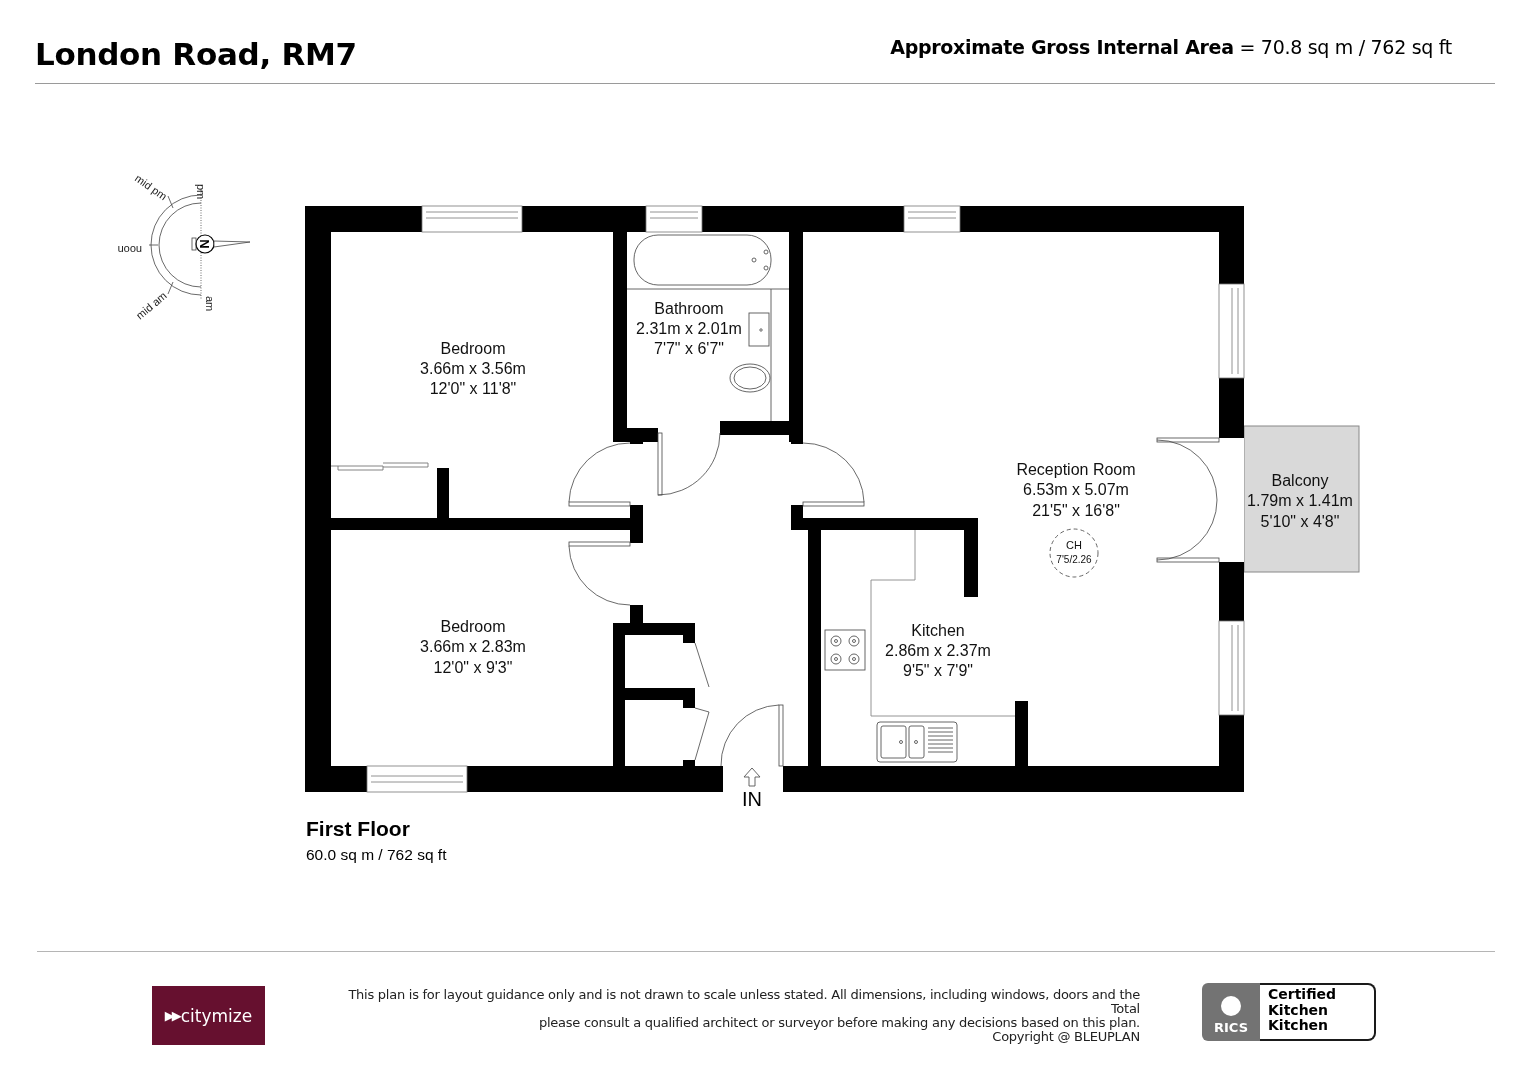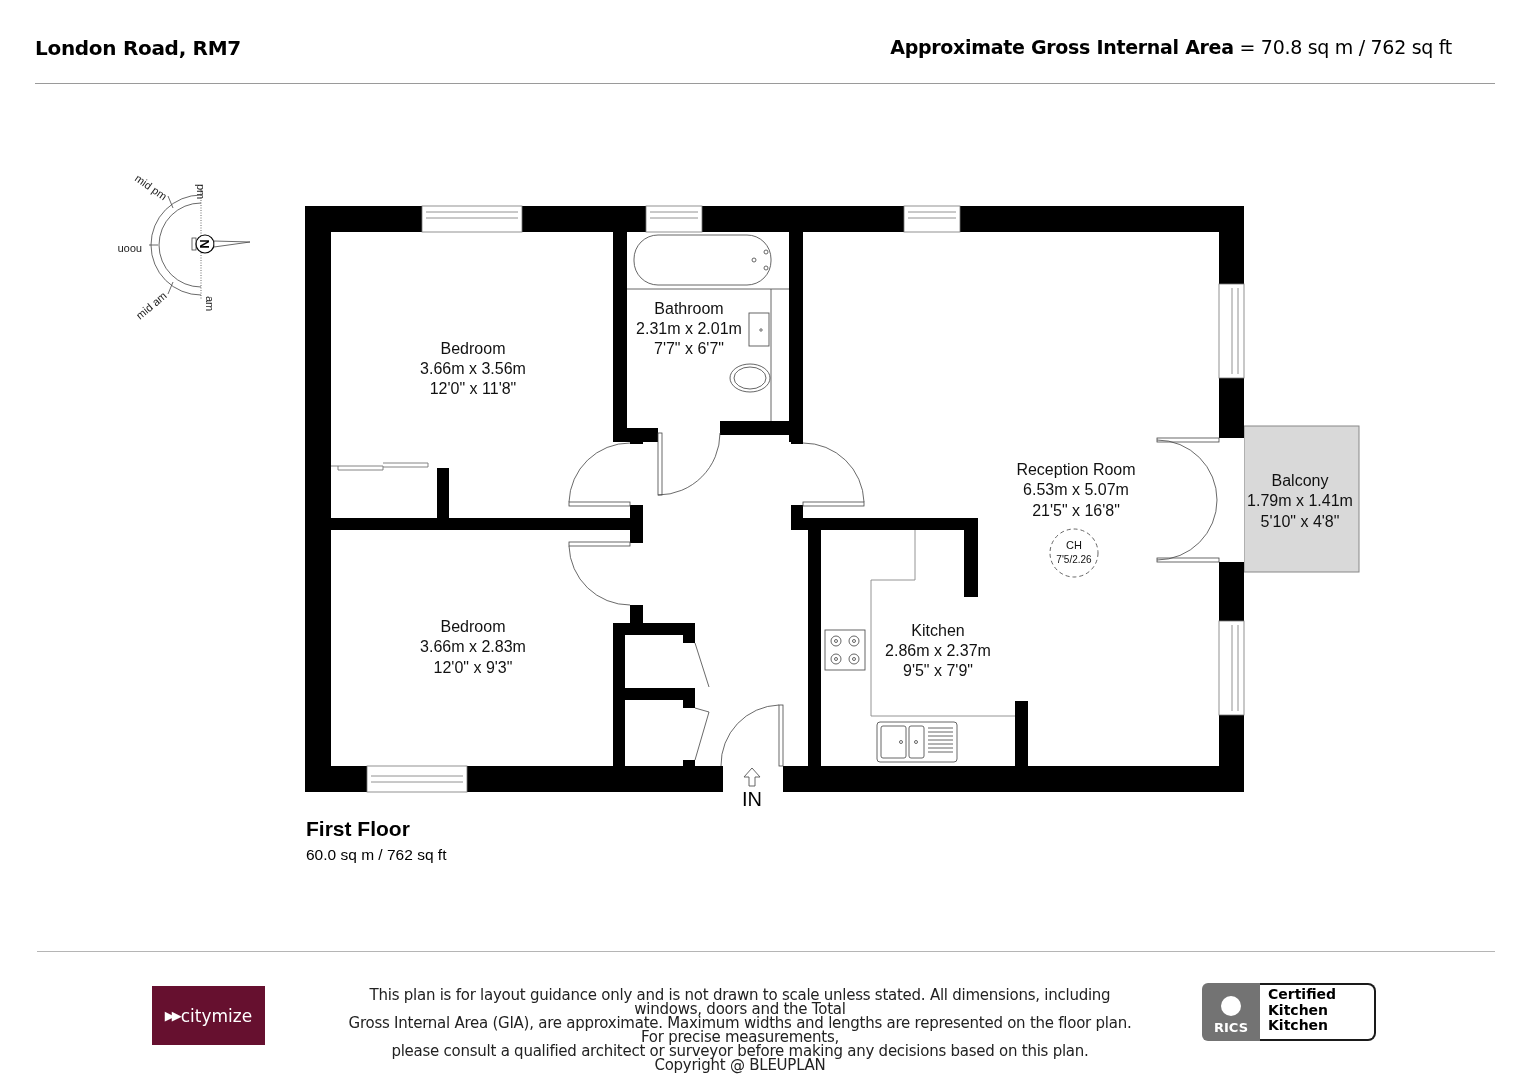--- a/index.html
+++ b/index.html
@@ -1,29 +1,29 @@
 <!DOCTYPE html>
 <html><head>
 <meta charset="utf-8">
 <style>
   html, body { margin: 0; padding: 0; background: #ffffff; }
   body { width: 1528px; height: 1080px; position: relative; overflow: hidden; font-family: "Liberation Sans", sans-serif; color: #000; }
-  .header-title { position: absolute; left: 35px; top: 36px; font-family: "DejaVu Sans", sans-serif; font-weight: bold; font-size: 20px; letter-spacing: -0.3px; }
+  .header-title { position: absolute; left: 35px; top: 36px; font-family: "DejaVu Sans", sans-serif; font-weight: bold; font-size: 31px; letter-spacing: -0.3px; }
   .header-area { position: absolute; right: 76px; top: 36px; font-family: "DejaVu Sans", sans-serif; font-size: 19px; letter-spacing: -0.3px; white-space: nowrap; }
   .header-area b { font-weight: bold; }
   .rule { position: absolute; height: 1px; background: #9a9a9a; }
   .rule.top { left: 35px; right: 33px; top: 83px; }
   .rule.bottom { left: 37px; right: 33px; top: 951px; background: #b5b5b5; }
   svg.plan { position: absolute; left: 0; top: 0; }
   .room-label { font-family: "Liberation Sans", sans-serif; font-size: 16px; fill: #111; }
   .floor-name { position: absolute; left: 306px; top: 817px; font-weight: bold; font-size: 21px; }
   .floor-area { position: absolute; left: 306px; top: 846px; font-size: 15.5px; }
   .logo-citymize { position: absolute; left: 152px; top: 986px; width: 113px; height: 59px; background: #66102f; color: #fff; display: flex; align-items: center; justify-content: center; font-size: 17px; font-family: "DejaVu Sans", sans-serif; }
   .logo-citymize .arrows { font-size: 13px; margin-right: 2px; letter-spacing: -3px; }
-  .disclaimer { position: absolute; left: 340px; top: 988px; width: 800px; text-align: center; font-size: 15px; line-height: 14px; color: #222; font-family: "DejaVu Sans", sans-serif; letter-spacing: -0.25px; }
+  .disclaimer { position: absolute; left: 340px; top: 988px; width: 800px; text-align: right; font-size: 13px; line-height: 14px; color: #222; font-family: "DejaVu Sans", sans-serif; letter-spacing: -0.25px; }
   .rics { position: absolute; left: 1202px; top: 983px; width: 174px; height: 58px; display: flex; }
   .rics .dark { width: 58px; height: 58px; background: #737373; border-radius: 6px 0 0 6px; color: #fff; display: flex; flex-direction: column; align-items: center; justify-content: flex-end; padding-bottom: 6px; box-sizing: border-box; }
   .rics .dark .lion { width: 20px; height: 20px; border-radius: 50%; background: #fff; margin-bottom: 4px; }
   .rics .dark .rtext { font-weight: bold; font-size: 13px; font-family: "DejaVu Sans", sans-serif; }
   .rics .light { flex: 1; border: 2px solid #1a1a1a; border-left: none; border-radius: 0 8px 8px 0; padding: 2px 0 0 8px; box-sizing: border-box; font-weight: bold; font-size: 14px; line-height: 15.5px; font-family: "DejaVu Sans", sans-serif; }
 </style>
 </head>
 <body>
 
 <div class="header-title">London Road, RM7</div>
@@ -247,21 +247,20 @@
 
 <div class="rule bottom"></div>
 
 <div class="logo-citymize">
   <span class="arrows">▶▶</span>
   <span>citymize</span>
 </div>
 
 <div class="disclaimer">
   <div>This plan is for layout guidance only and is not drawn to scale unless stated. All dimensions, including windows, doors and the Total</div>
-  <div>Gross Internal Area (GIA), are approximate. Maximum widths and lengths are represented on the floor plan. For precise measurements,</div>
   <div>please consult a qualified architect or surveyor before making any decisions based on this plan.</div>
   <div>Copyright @ BLEUPLAN</div>
 </div>
 
 <div class="rics">
   <div class="dark">
     <div class="lion"></div>
     <div class="rtext">RICS</div>
   </div>
   <div class="light">

